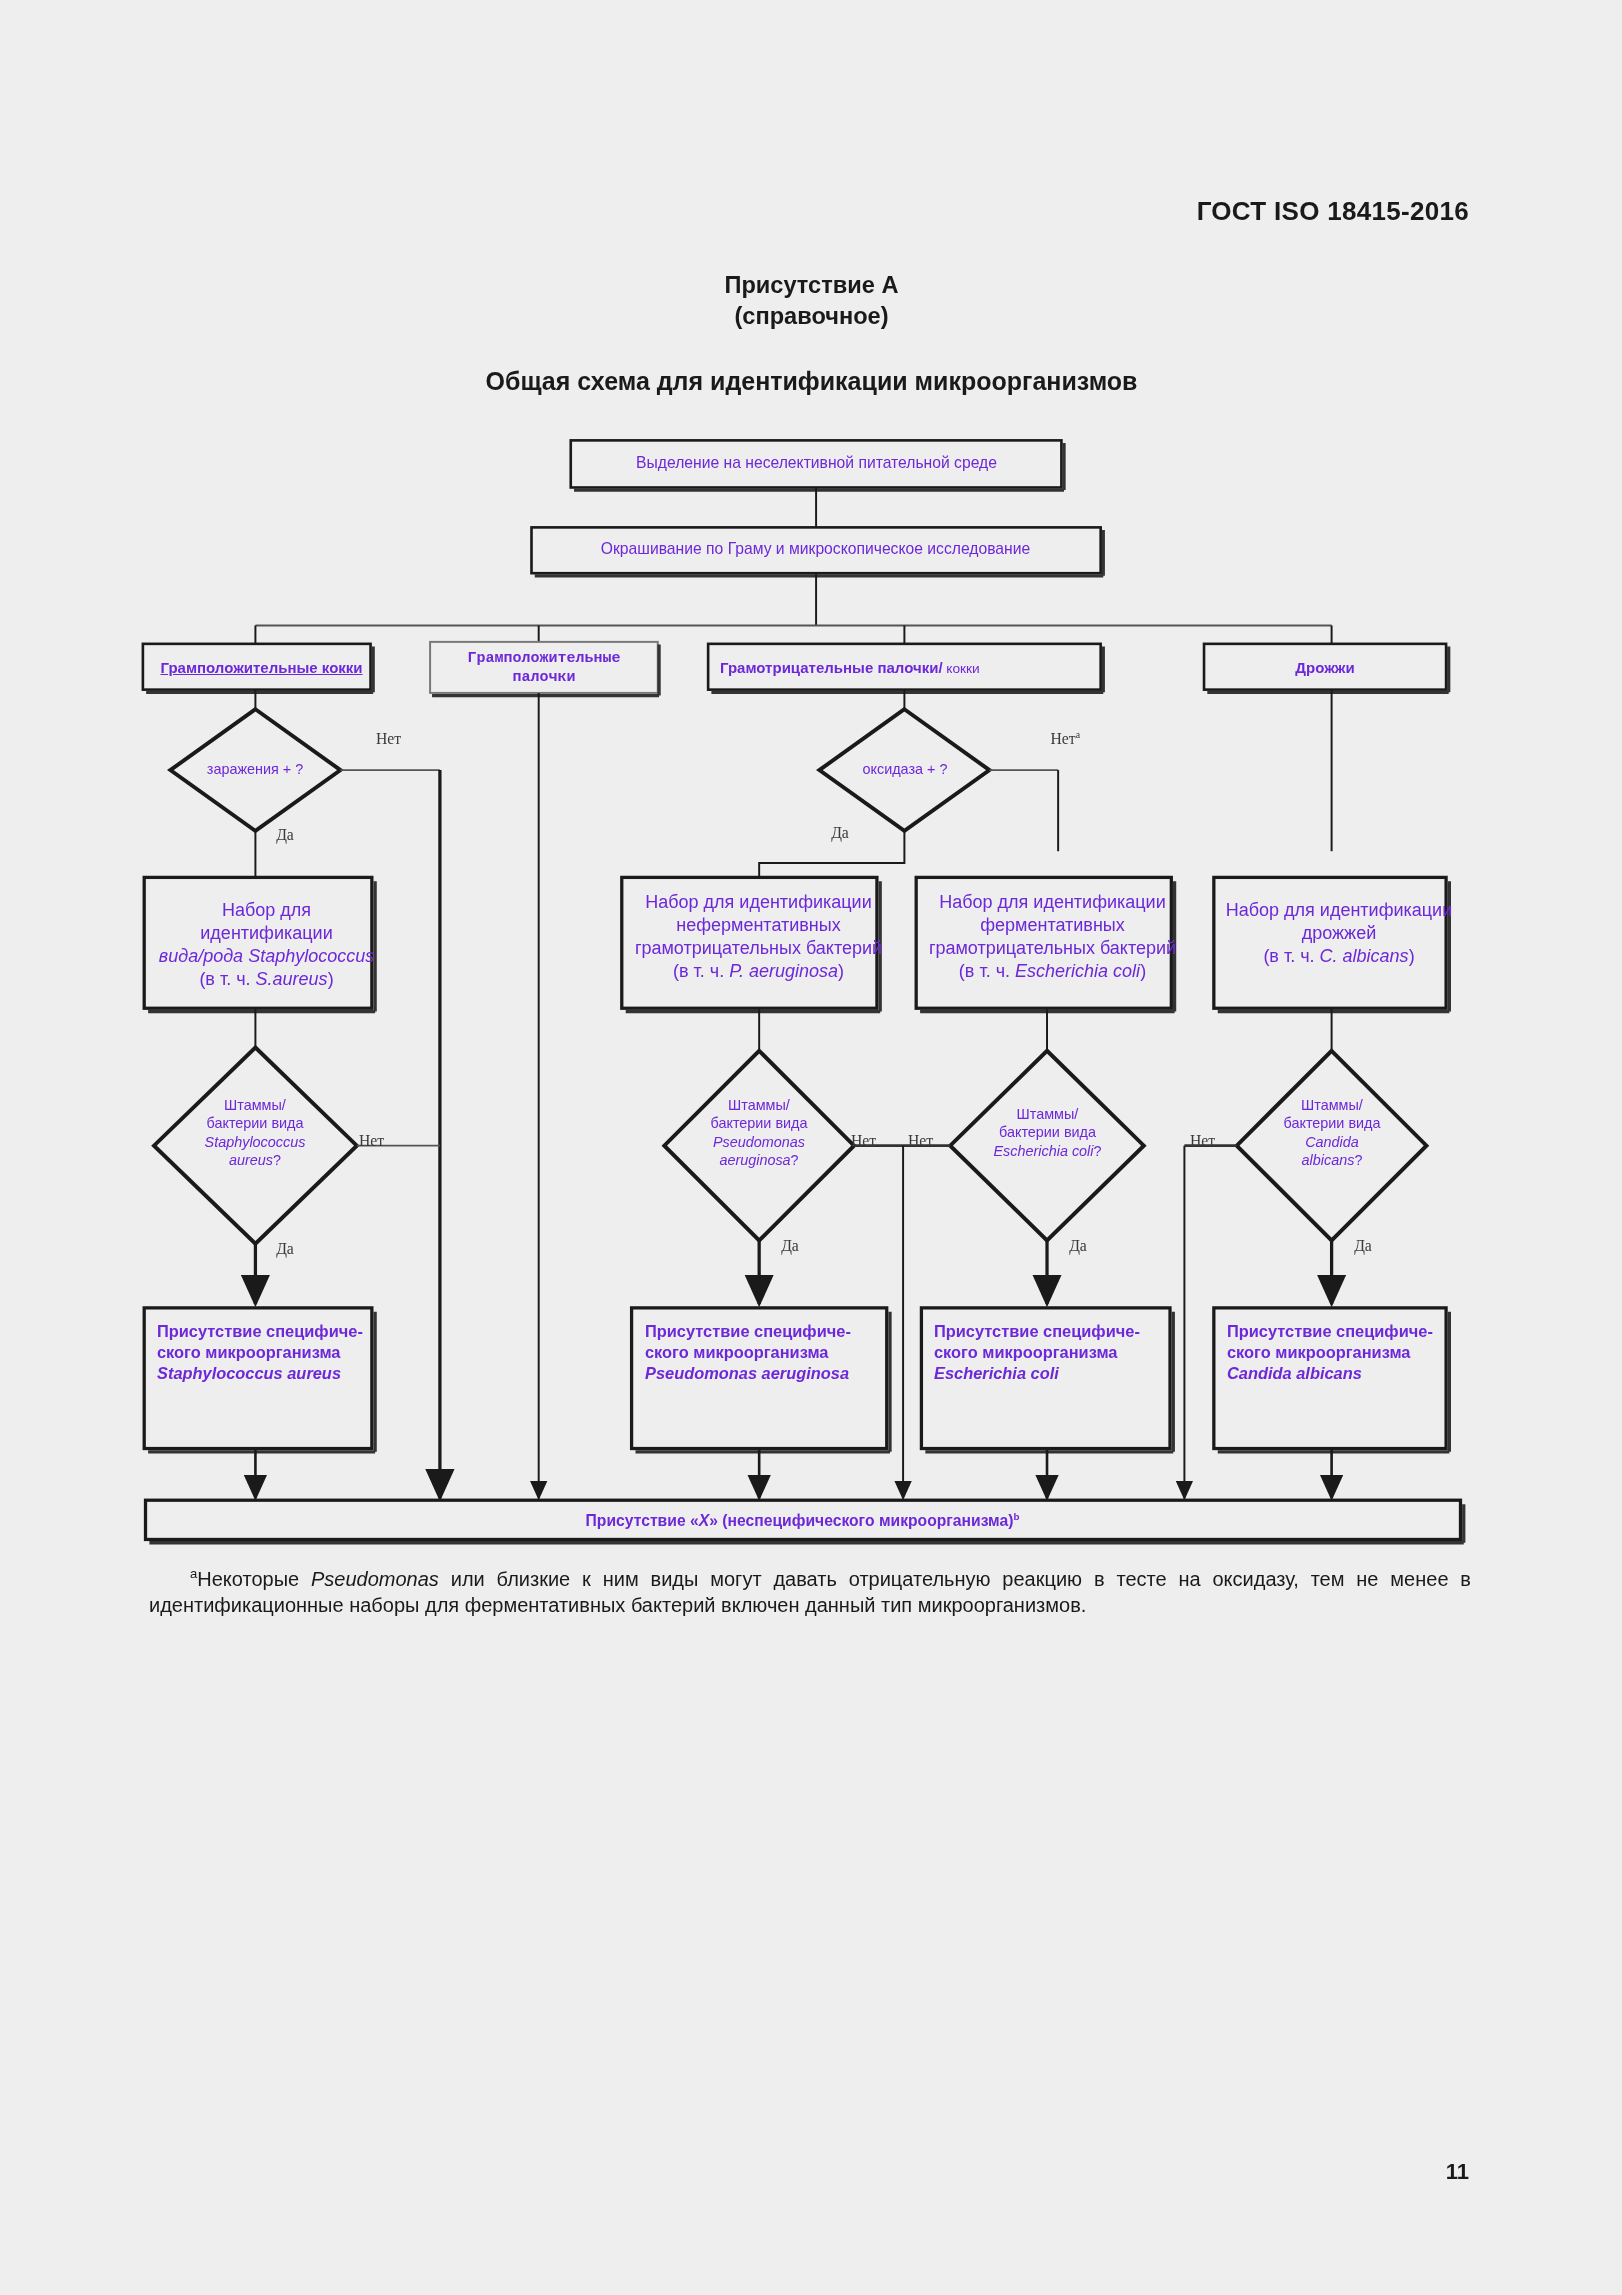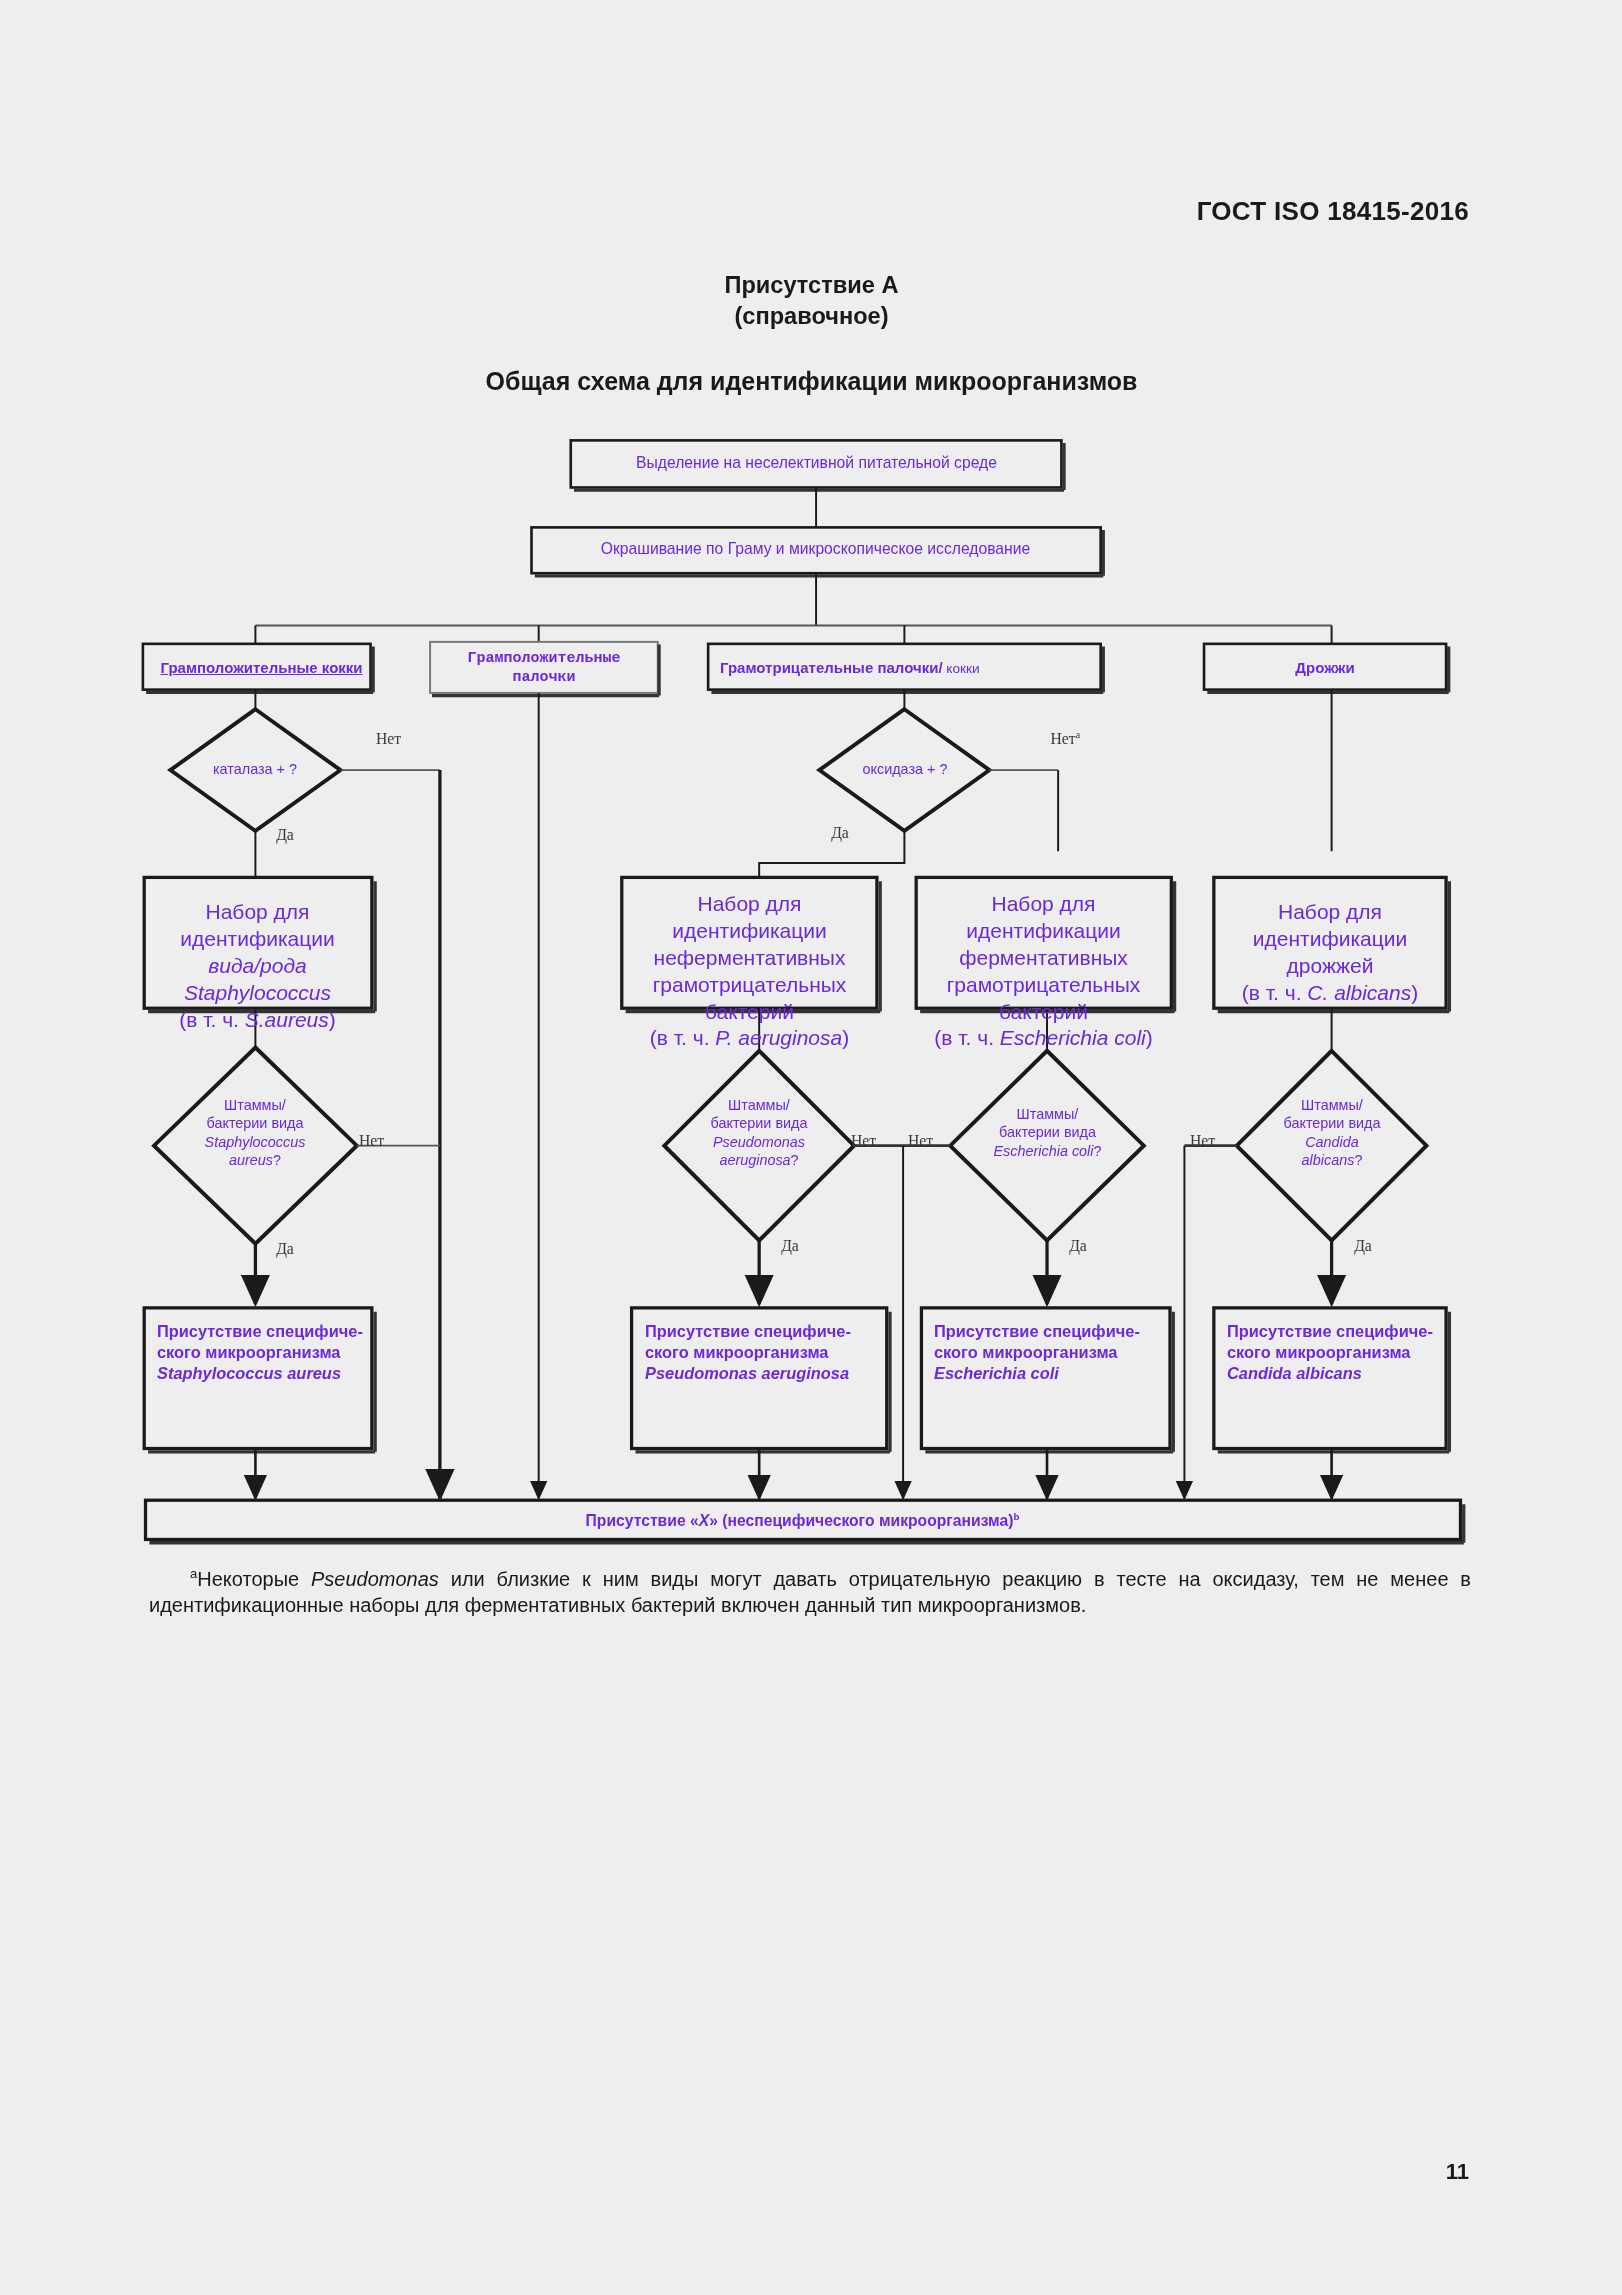--- a/index.html
+++ b/index.html
@@ -40,21 +40,21 @@
     text-align:center;
     line-height:1.28;
     color:#6d28d9;
     pointer-events:none;
   }
   .node-text i { font-style:italic; }
 
   .cat-label   { font-size:15px; font-weight:bold; }
   .cat-label .thin { font-weight:normal; font-size:13.7px; }
   .diamond-label { font-size:14.4px; }
-  .kit-label   { font-size:21px; }
+  .kit-label   { font-size:18px;padding-left:9px; }
   .result-label{ font-size:16.4px; font-weight:bold; text-align:left; }
   .result-label i { font-style:italic; font-weight:bold; }
   .top-label   { font-size:15.7px; }
   .bottom-label{ font-size:15.7px; font-weight:bold; }
   .edge-label  { font-size:15.7px; font-family:"Liberation Serif", serif; color:#3a3a3a; }
   .sup { font-size:9.8px; vertical-align:super; }
 
   
   .footnotes {
     position:absolute; left:149px; top:1525px; width:1322px;
@@ -199,21 +199,21 @@
     <span>Грамположительные</span><br>
     <span>палочки</span>
   </div>
 
   <div class="node-text cat-label" style="left:720px; top:618px; width:393px; text-align:left;">
     <span>Грамотрицательные палочки/</span><span class="thin"> кокки</span>
   </div>
 
   <div class="node-text cat-label" style="left:1204px; top:618px; width:242px;">Дрожжи</div>
 
-  <div class="node-text diamond-label" style="left:173px; top:720px; width:164px;">каталаза + ?</div>
+  <div class="node-text diamond-label" style="left:173px; top:720px; width:164px;">заражения + ?</div>
   <div class="node-text edge-label" style="left:359px; top:689px; width:59px;">Нет</div>
   <div class="node-text edge-label" style="left:262px; top:785px; width:46px;">Да</div>
 
   <div class="node-text diamond-label" style="left:823px; top:720px; width:164px;">оксидаза + ?</div>
   <div class="node-text edge-label" style="left:1001px; top:689px; width:79px; text-align:right;">
     <span>Нет</span><span class="sup">a</span>
   </div>
   <div class="node-text edge-label" style="left:817px; top:783px; width:46px;">Да</div>
 
   <div class="node-text kit-label" style="left:147px; top:859px; width:221px;">

